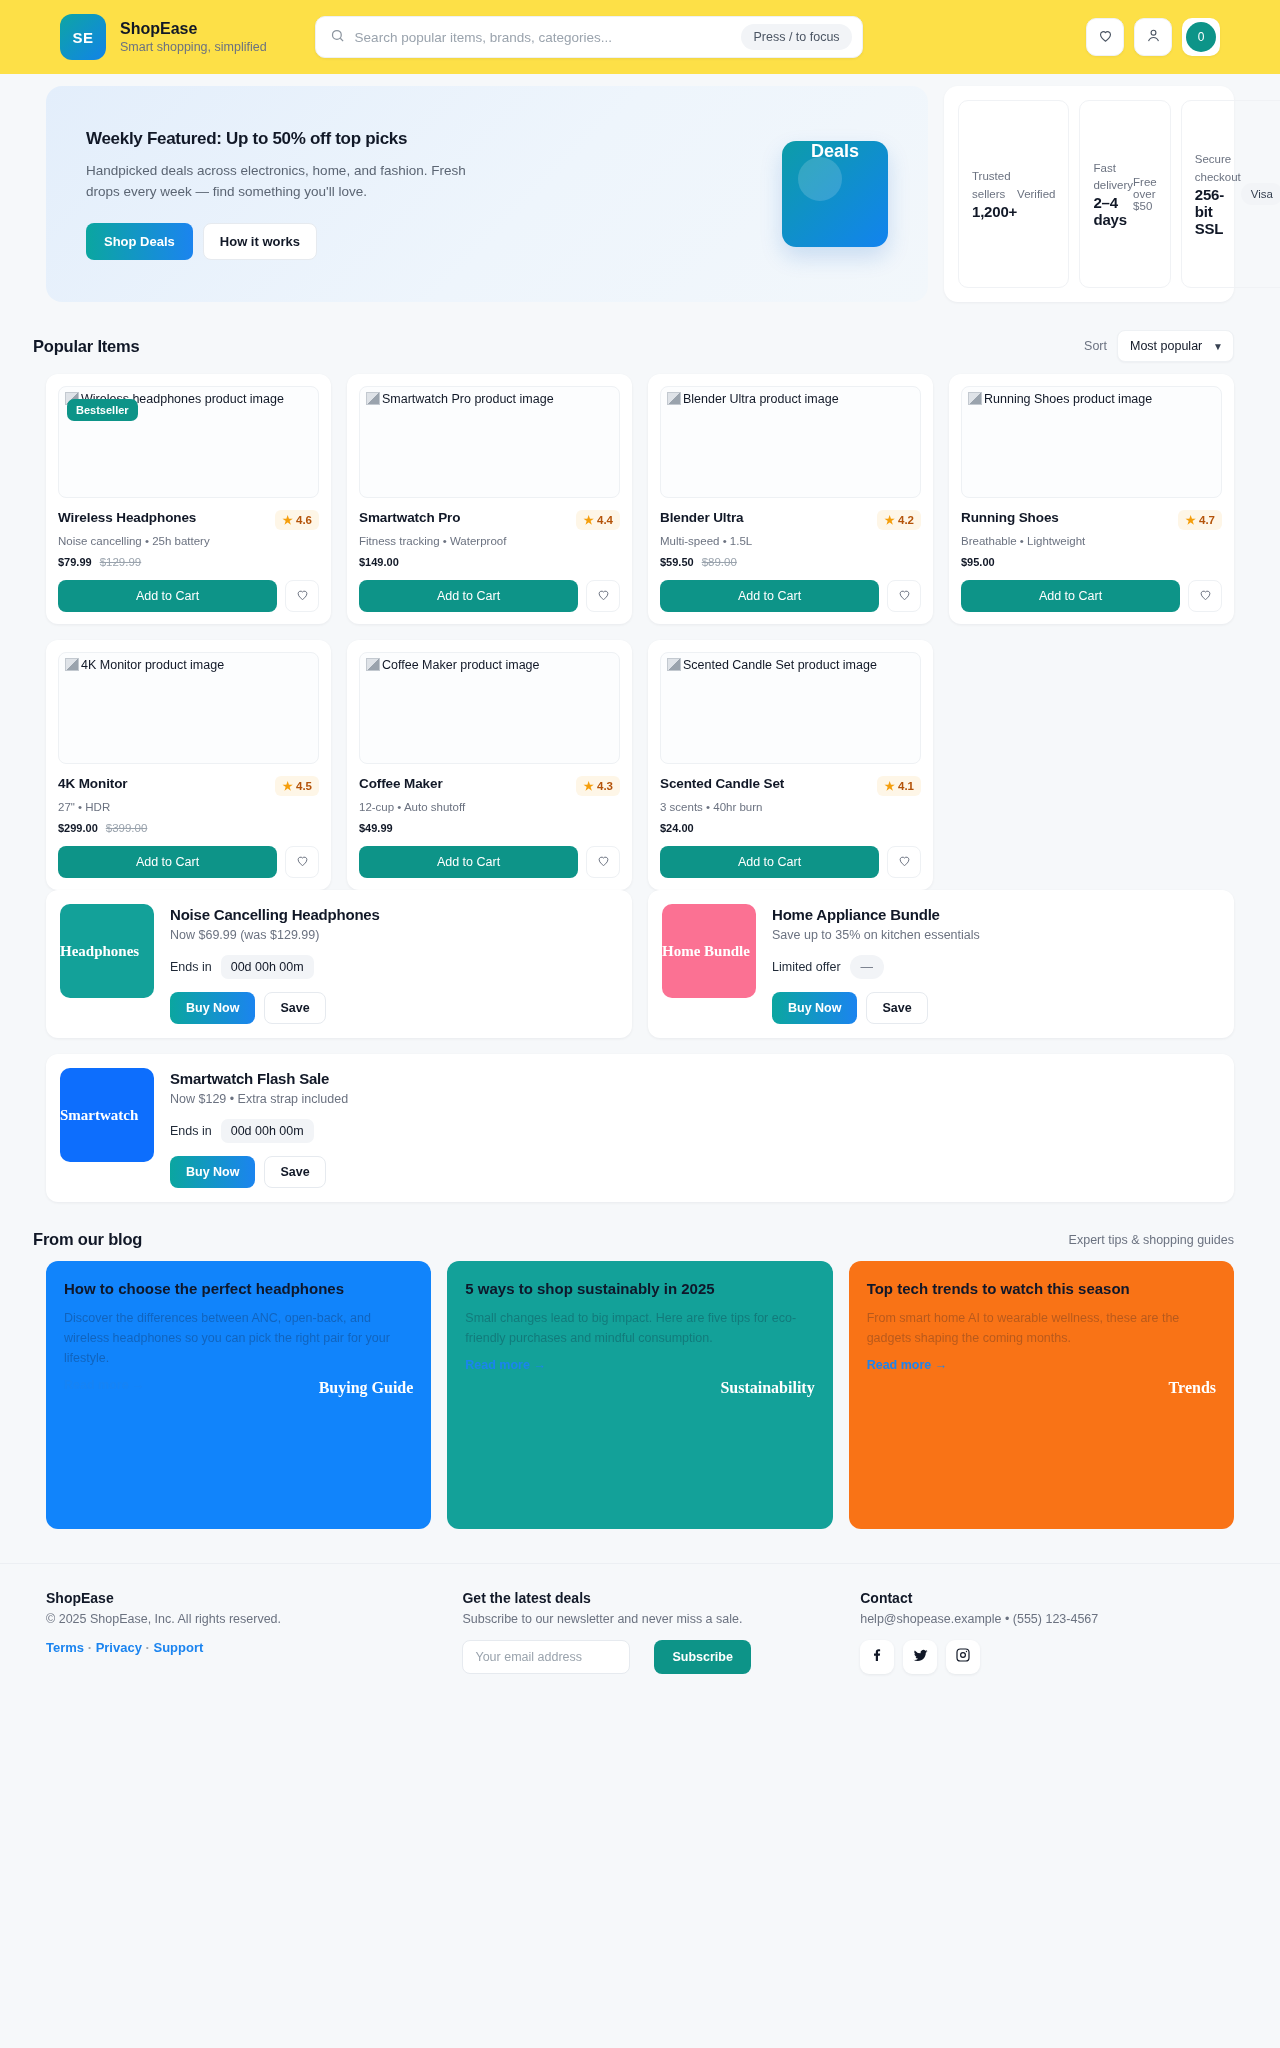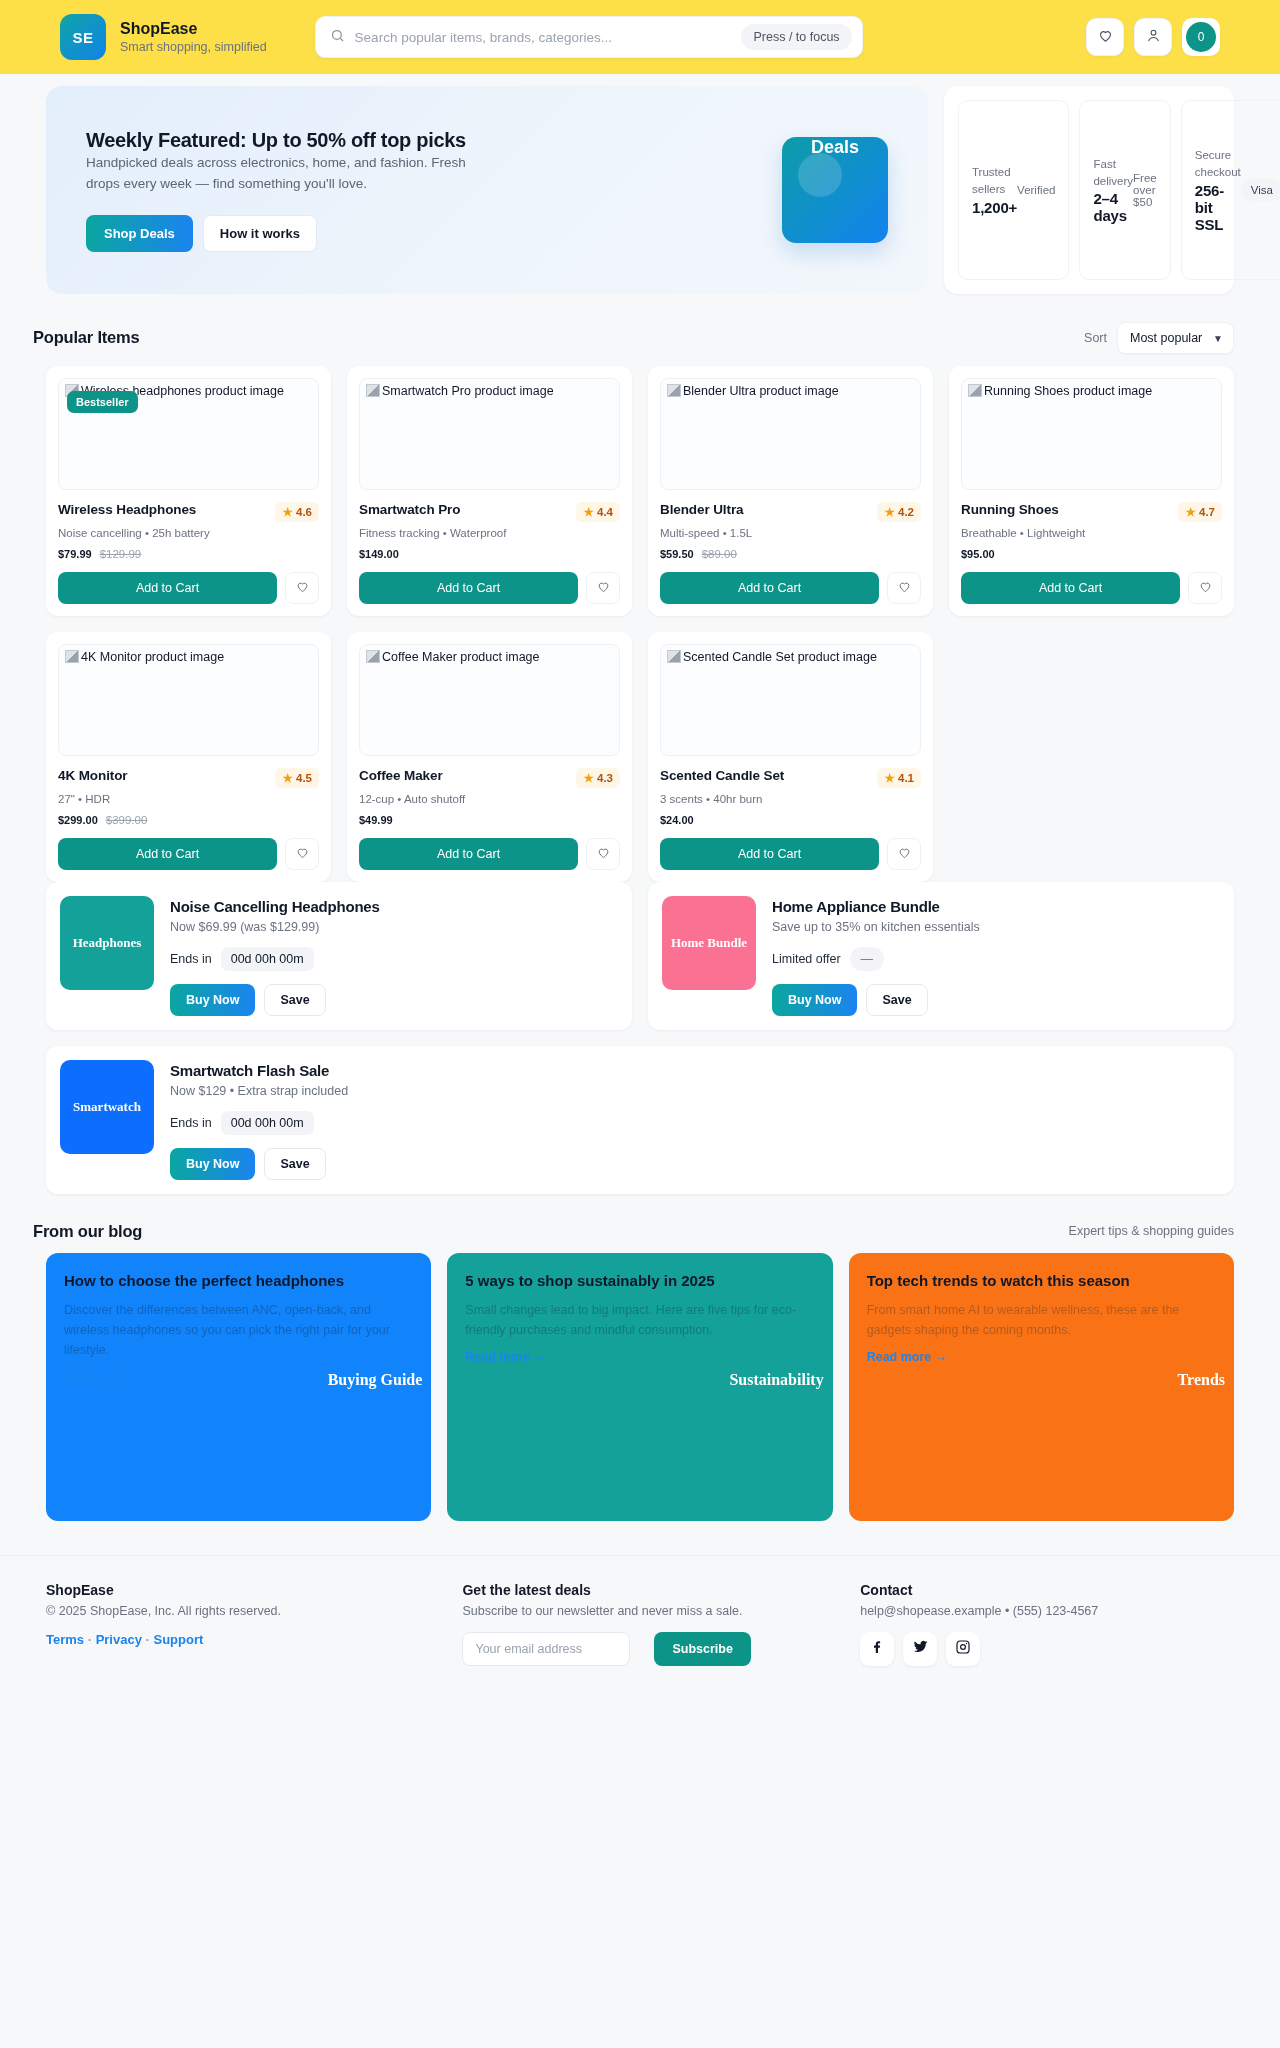--- a/index.html
+++ b/index.html
@@ -72,21 +72,21 @@
   .hero-row { display: flex; gap: 16px; padding: 12px 46px 0 46px; }
   .hero {
     flex: 1;
     background: linear-gradient(135deg, #e3eefb 0%, #eef5fc 55%, #f2f7fb 100%);
     border-radius: 16px;
     padding: 42px 40px;
     display: flex; align-items: center; gap: 26px;
     min-height: 200px;
   }
   .hero-copy { flex: 1; }
-  .hero h1 { font-size: 20px; line-height: 1.25; letter-spacing: -.3px; }
+  .hero h1 { font-size: 17px; line-height: 1.25; letter-spacing: -.3px; margin-bottom: 12px; }
   .hero p { font-size: 13.5px; color: #5b6573; line-height: 1.55; max-width: 390px; }
   .hero-btns { display: flex; gap: 10px; margin-top: 20px; }
   .btn-primary {
     background: linear-gradient(90deg, #0ba6a0 0%, #1b84ef 100%);
     color: #fff; border: 0; border-radius: 8px;
     padding: 10px 18px; font-size: 13px; font-weight: bold;
     font-family: inherit; cursor: pointer;
   }
   .btn-ghost {
     background: #fff; color: #111827; border: 1px solid #e6eaef;
@@ -205,23 +205,23 @@
     box-shadow: 0 1px 2px rgba(16,24,40,.05);
   }
   .deals-grid { padding: 0 46px; display: grid; grid-template-columns: 1fr 1fr; gap: 16px; }
   .deal {
     background: #fff; border-radius: 12px; padding: 14px;
     box-shadow: 0 1px 3px rgba(16,24,40,.06);
     display: flex; gap: 16px;
   }
   .deal-thumb {
     width: 94px; height: 94px; border-radius: 10px; flex: none;
-    display: flex; align-items: center; justify-content: center;
+    display: flex; align-items: center; justify-content: flex-start;
     color: #fff; font-family: "Liberation Serif", serif;
-    font-size: 13px; font-weight: bold; overflow: hidden; white-space: nowrap;
+    font-size: 15px; font-weight: bold; overflow: hidden; white-space: nowrap;
   }
   .deal-body { flex: 1; padding-top: 2px; }
   .deal-title { font-size: 15px; font-weight: bold; letter-spacing: -.2px; }
   .deal-sub { font-size: 12.5px; color: #6b7280; margin-top: 5px; }
   .deal-timer-row { display: flex; align-items: center; gap: 9px; margin-top: 13px; }
   .deal-timer-label { font-size: 12.5px; color: #1f2937; }
   .timer-chip {
     background: #f2f4f7; border-radius: 7px; padding: 5px 10px;
     font-size: 12.5px; color: #111827;
   }
@@ -239,21 +239,21 @@
   }
   .deal.wide { grid-column: 1 / -1; }
 
   
   .blog-grid { padding: 0 46px; display: grid; grid-template-columns: repeat(3,1fr); gap: 16px; }
   .blog-card {
     border-radius: 12px; height: 268px; padding: 18px;
     position: relative; overflow: hidden;
   }
   .blog-cat {
-    position: absolute; top: 118px; right: 9px;
+    position: absolute; top: 118px; right: 18px;
     font-family: "Liberation Serif", serif; color: #fff;
     font-size: 16px; font-weight: bold;
   }
   .blog-title { font-size: 15px; font-weight: bold; color: #0f172a; line-height: 1.35; max-width: 82%; }
   .blog-body { font-size: 12.5px; line-height: 1.6; margin-top: 9px; }
   .blog-link { font-size: 12.5px; font-weight: bold; margin-top: 10px; display: inline-block; }
   .blog-hdr-note { font-size: 12.5px; color: #6b7280; }
 
   
   .footer {

